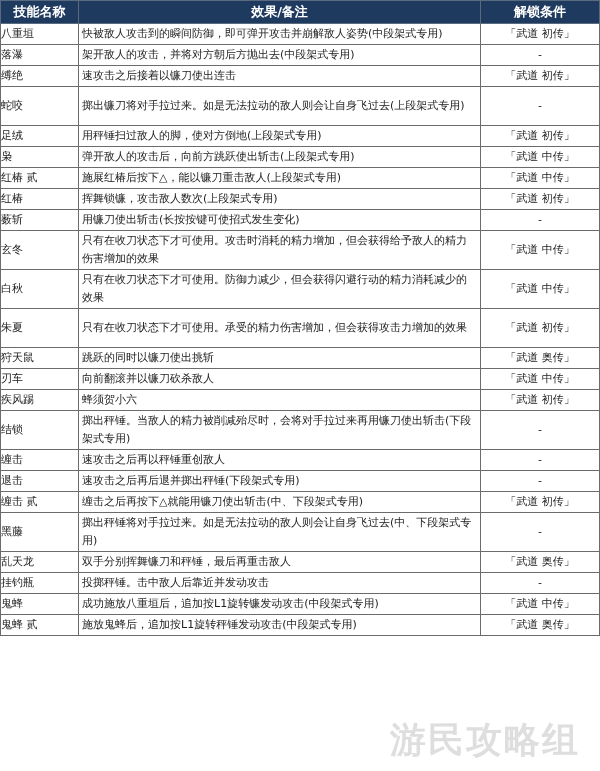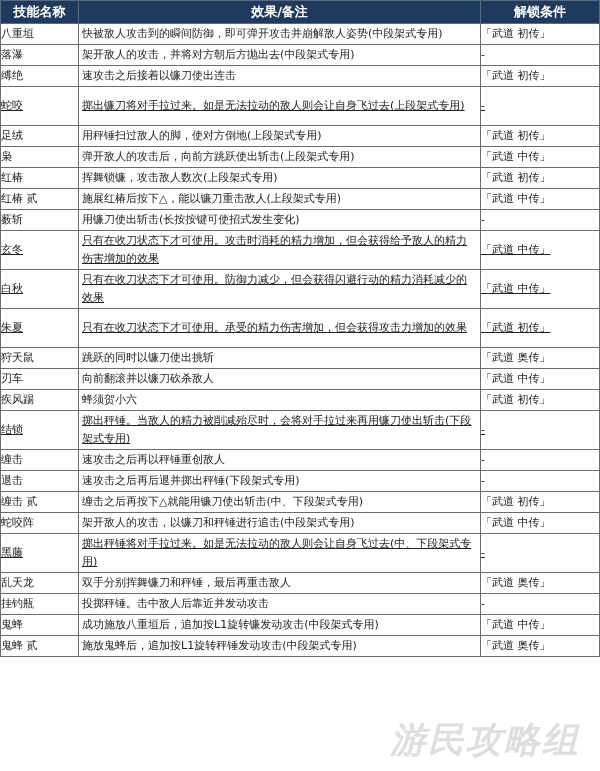--- a/index.html
+++ b/index.html
@@ -7,24 +7,24 @@
          font-family: "DejaVu Sans", "Liberation Sans", sans-serif; }
   table.skills { border-collapse: collapse; width: 599px; table-layout: fixed; margin: 0; padding-left: 34px; }
   table.skills col.c1 { width: 78px; }
   table.skills col.c2 { width: 402px; }
   table.skills col.c3 { width: 119px; }
   th { background: #1f3a5f; color: #ffffff; font-weight: bold; font-size: 13px;
        height: 22px; padding: 0; text-align: center; border: 1px solid #5a6b80; }
   td { border: 1px solid #6b6b6b; font-size: 11px; color: #222; padding: 0 3px;
        line-height: 18px; height: 20px; vertical-align: middle; }
   td.name { text-align: left; padding: 0; }
-  td.cond { text-align: left; padding: 0; }
-  tr.double td { height: 38px; text-decoration: underline; }
+  td.cond { text-align: center; padding: 0; }
+  tr.double td { height: 38px; }
   .watermark { position: absolute; right: 20px; bottom: 6px; font-size: 36px; font-weight: bold;
-               color: rgba(160,160,160,0.35); letter-spacing: 2px; pointer-events: none; font-style: italic; }
+               color: rgba(160,160,160,0.35); letter-spacing: 2px; pointer-events: none; }
 </style>
 </head>
 <body>
 
 <table class="skills">
   <colgroup>
       <col class="c1">
       <col class="c2">
       <col class="c3">
     </colgroup>
@@ -60,28 +60,28 @@
         <td class="name">足绒</td>
         <td>用秤锤扫过敌人的脚，使对方倒地(上段架式专用)</td>
         <td class="cond">「武道 初传」</td>
       </tr>
       <tr>
         <td class="name">枭</td>
         <td>弹开敌人的攻击后，向前方跳跃使出斩击(上段架式专用)</td>
         <td class="cond">「武道 中传」</td>
       </tr>
       <tr>
+        <td class="name">红椿 贰</td>
+        <td>施展红椿后按下△，能以镰刀重击敌人(上段架式专用)</td>
+        <td class="cond">「武道 中传」</td>
+      </tr>
+      <tr>
         <td class="name">红椿</td>
         <td>挥舞锁镰，攻击敌人数次(上段架式专用)</td>
         <td class="cond">「武道 初传」</td>
-      </tr>
-      <tr>
-        <td class="name">红椿 贰</td>
-        <td>施展红椿后按下△，能以镰刀重击敌人(上段架式专用)</td>
-        <td class="cond">「武道 中传」</td>
       </tr>
       <tr>
         <td class="name">薮斩</td>
         <td>用镰刀使出斩击(长按按键可使招式发生变化)</td>
         <td class="cond">-</td>
       </tr>
       <tr class="double">
         <td class="name">玄冬</td>
         <td>只有在收刀状态下才可使用。攻击时消耗的精力增加，但会获得给予敌人的精力伤害增加的效果</td>
         <td class="cond">「武道 中传」</td>
@@ -124,25 +124,20 @@
       <tr>
         <td class="name">退击</td>
         <td>速攻击之后再后退并掷出秤锤(下段架式专用)</td>
         <td class="cond">-</td>
       </tr>
       <tr>
         <td class="name">缠击 贰</td>
         <td>缠击之后再按下△就能用镰刀使出斩击(中、下段架式专用)</td>
         <td class="cond">「武道 初传」</td>
       </tr>
-      <tr>
-        <td class="name">蛇咬阵</td>
-        <td>架开敌人的攻击，以镰刀和秤锤进行追击(中段架式专用)</td>
-        <td class="cond">「武道 中传」</td>
-      </tr>
       <tr class="double">
         <td class="name">黑藤</td>
         <td>掷出秤锤将对手拉过来。如是无法拉动的敌人则会让自身飞过去(中、下段架式专用)</td>
         <td class="cond">-</td>
       </tr>
       <tr>
         <td class="name">乱天龙</td>
         <td>双手分别挥舞镰刀和秤锤，最后再重击敌人</td>
         <td class="cond">「武道 奥传」</td>
       </tr>

